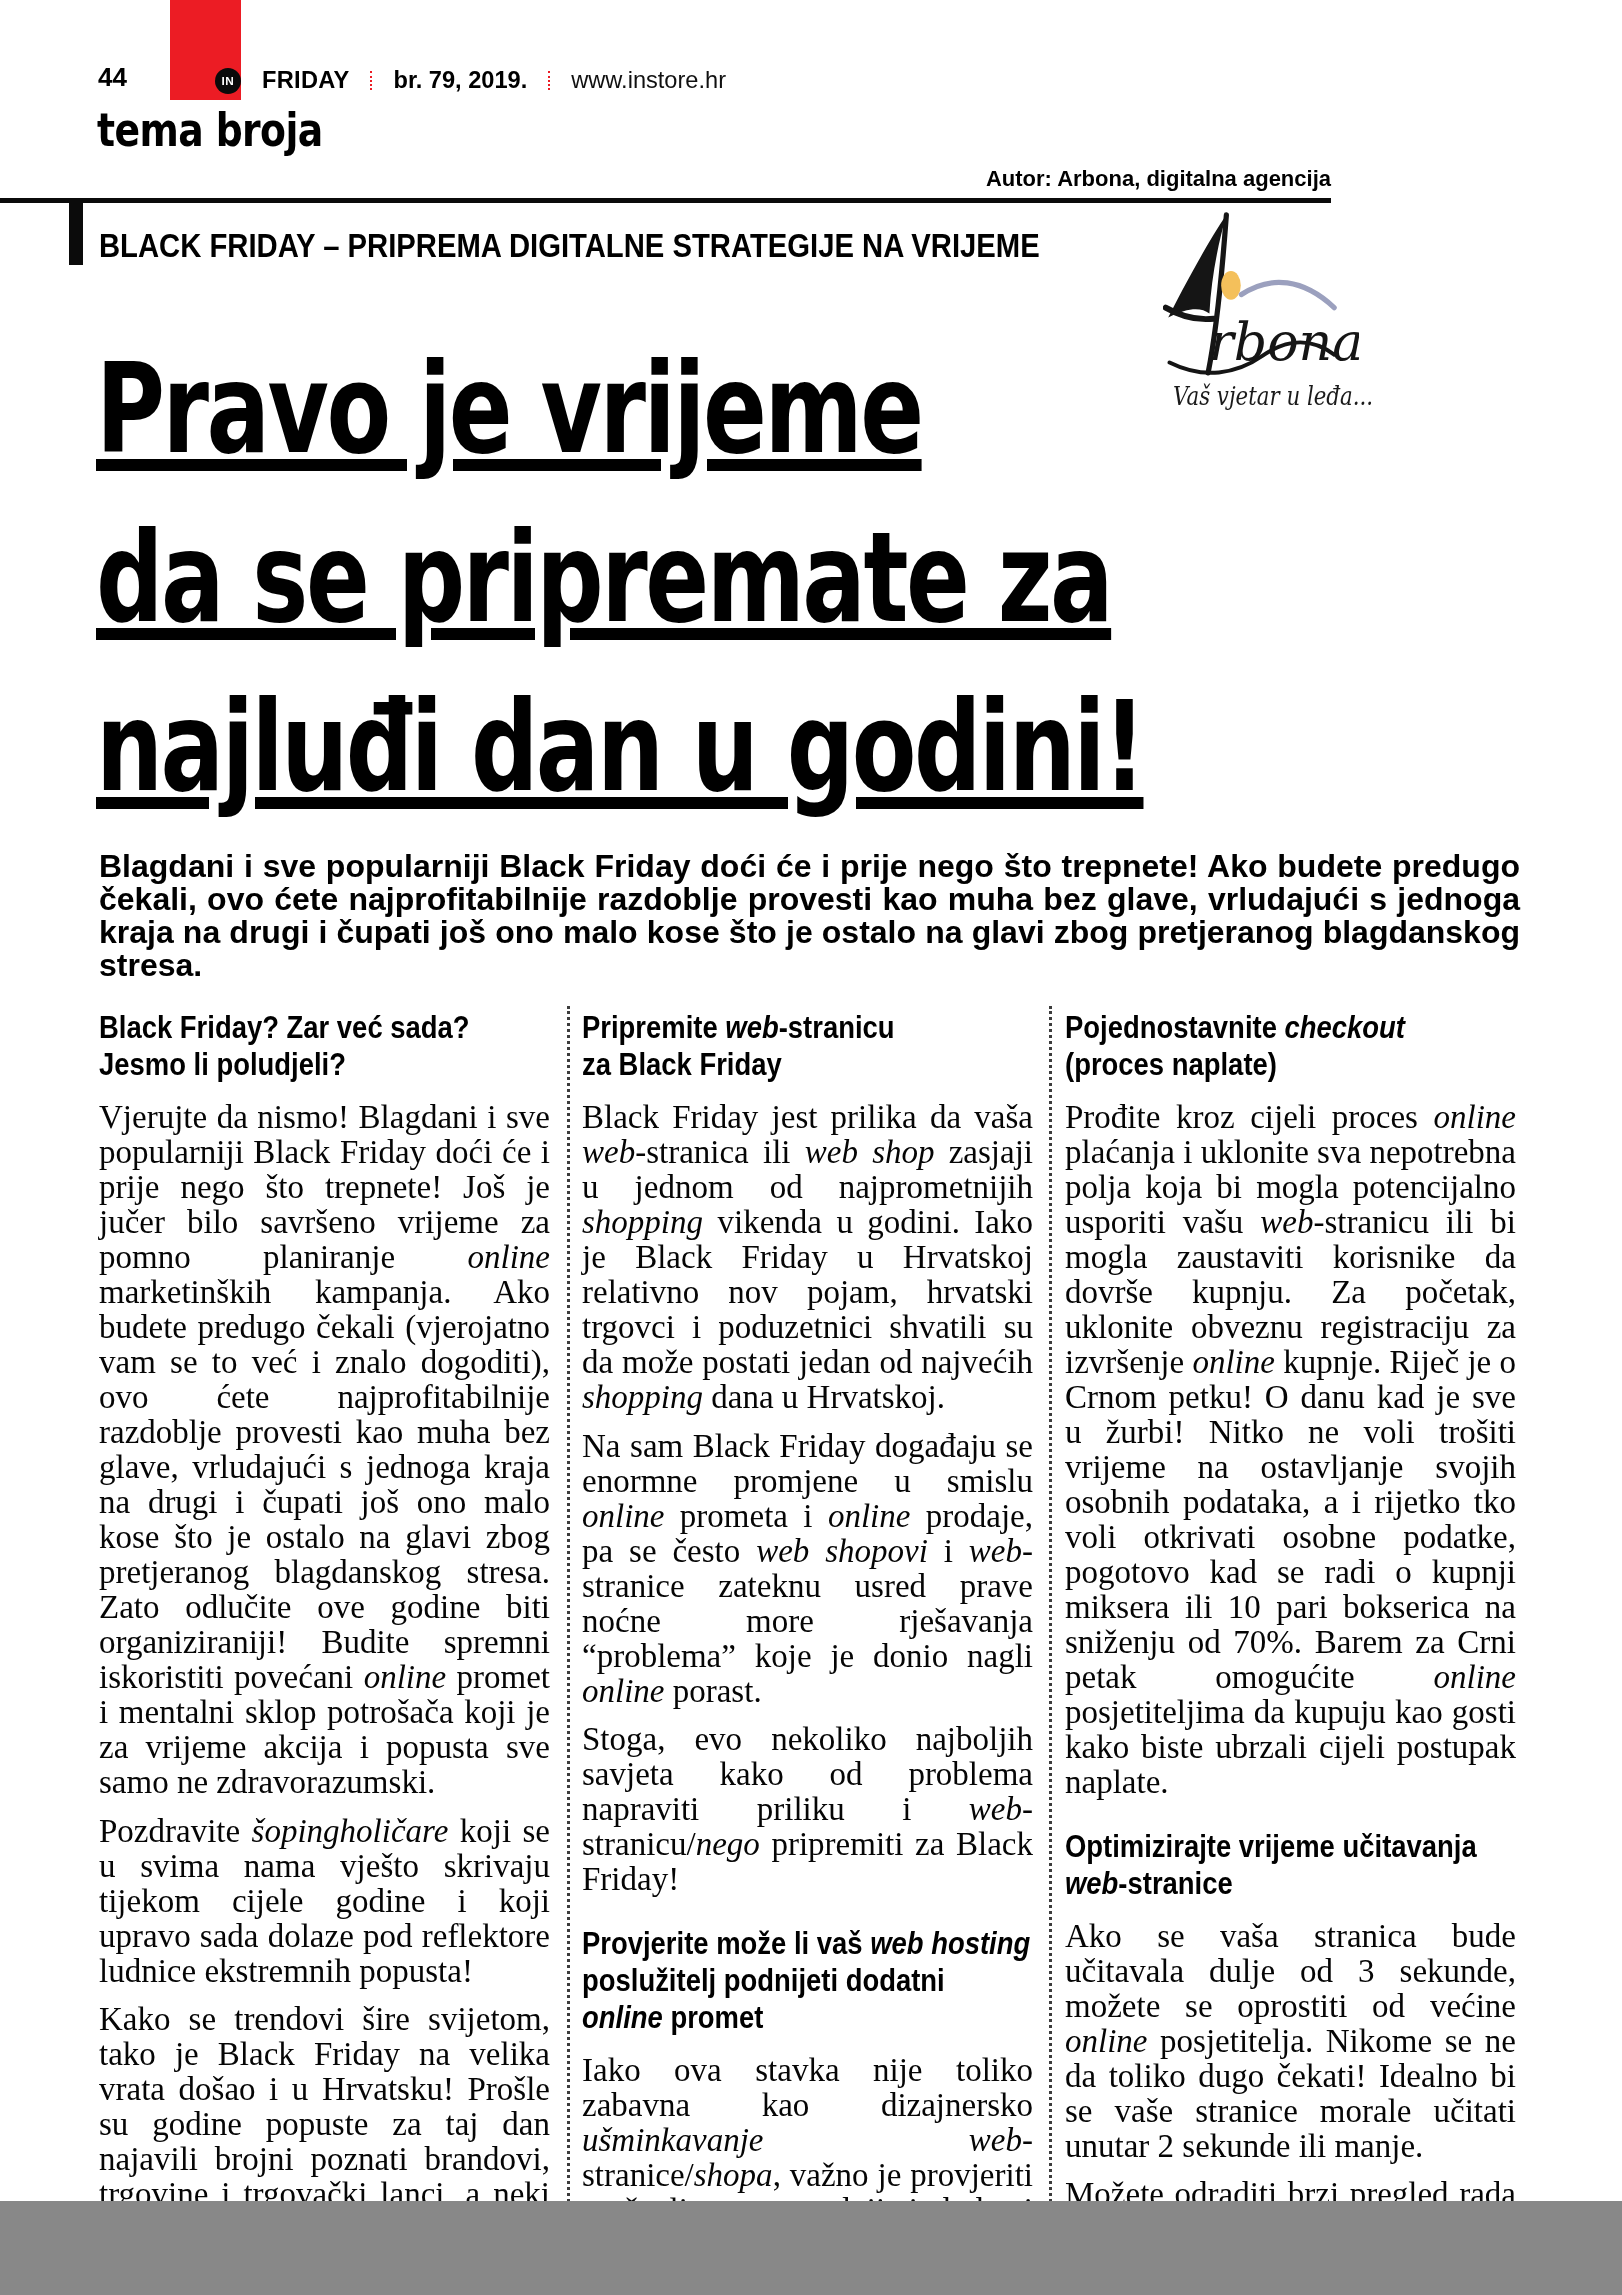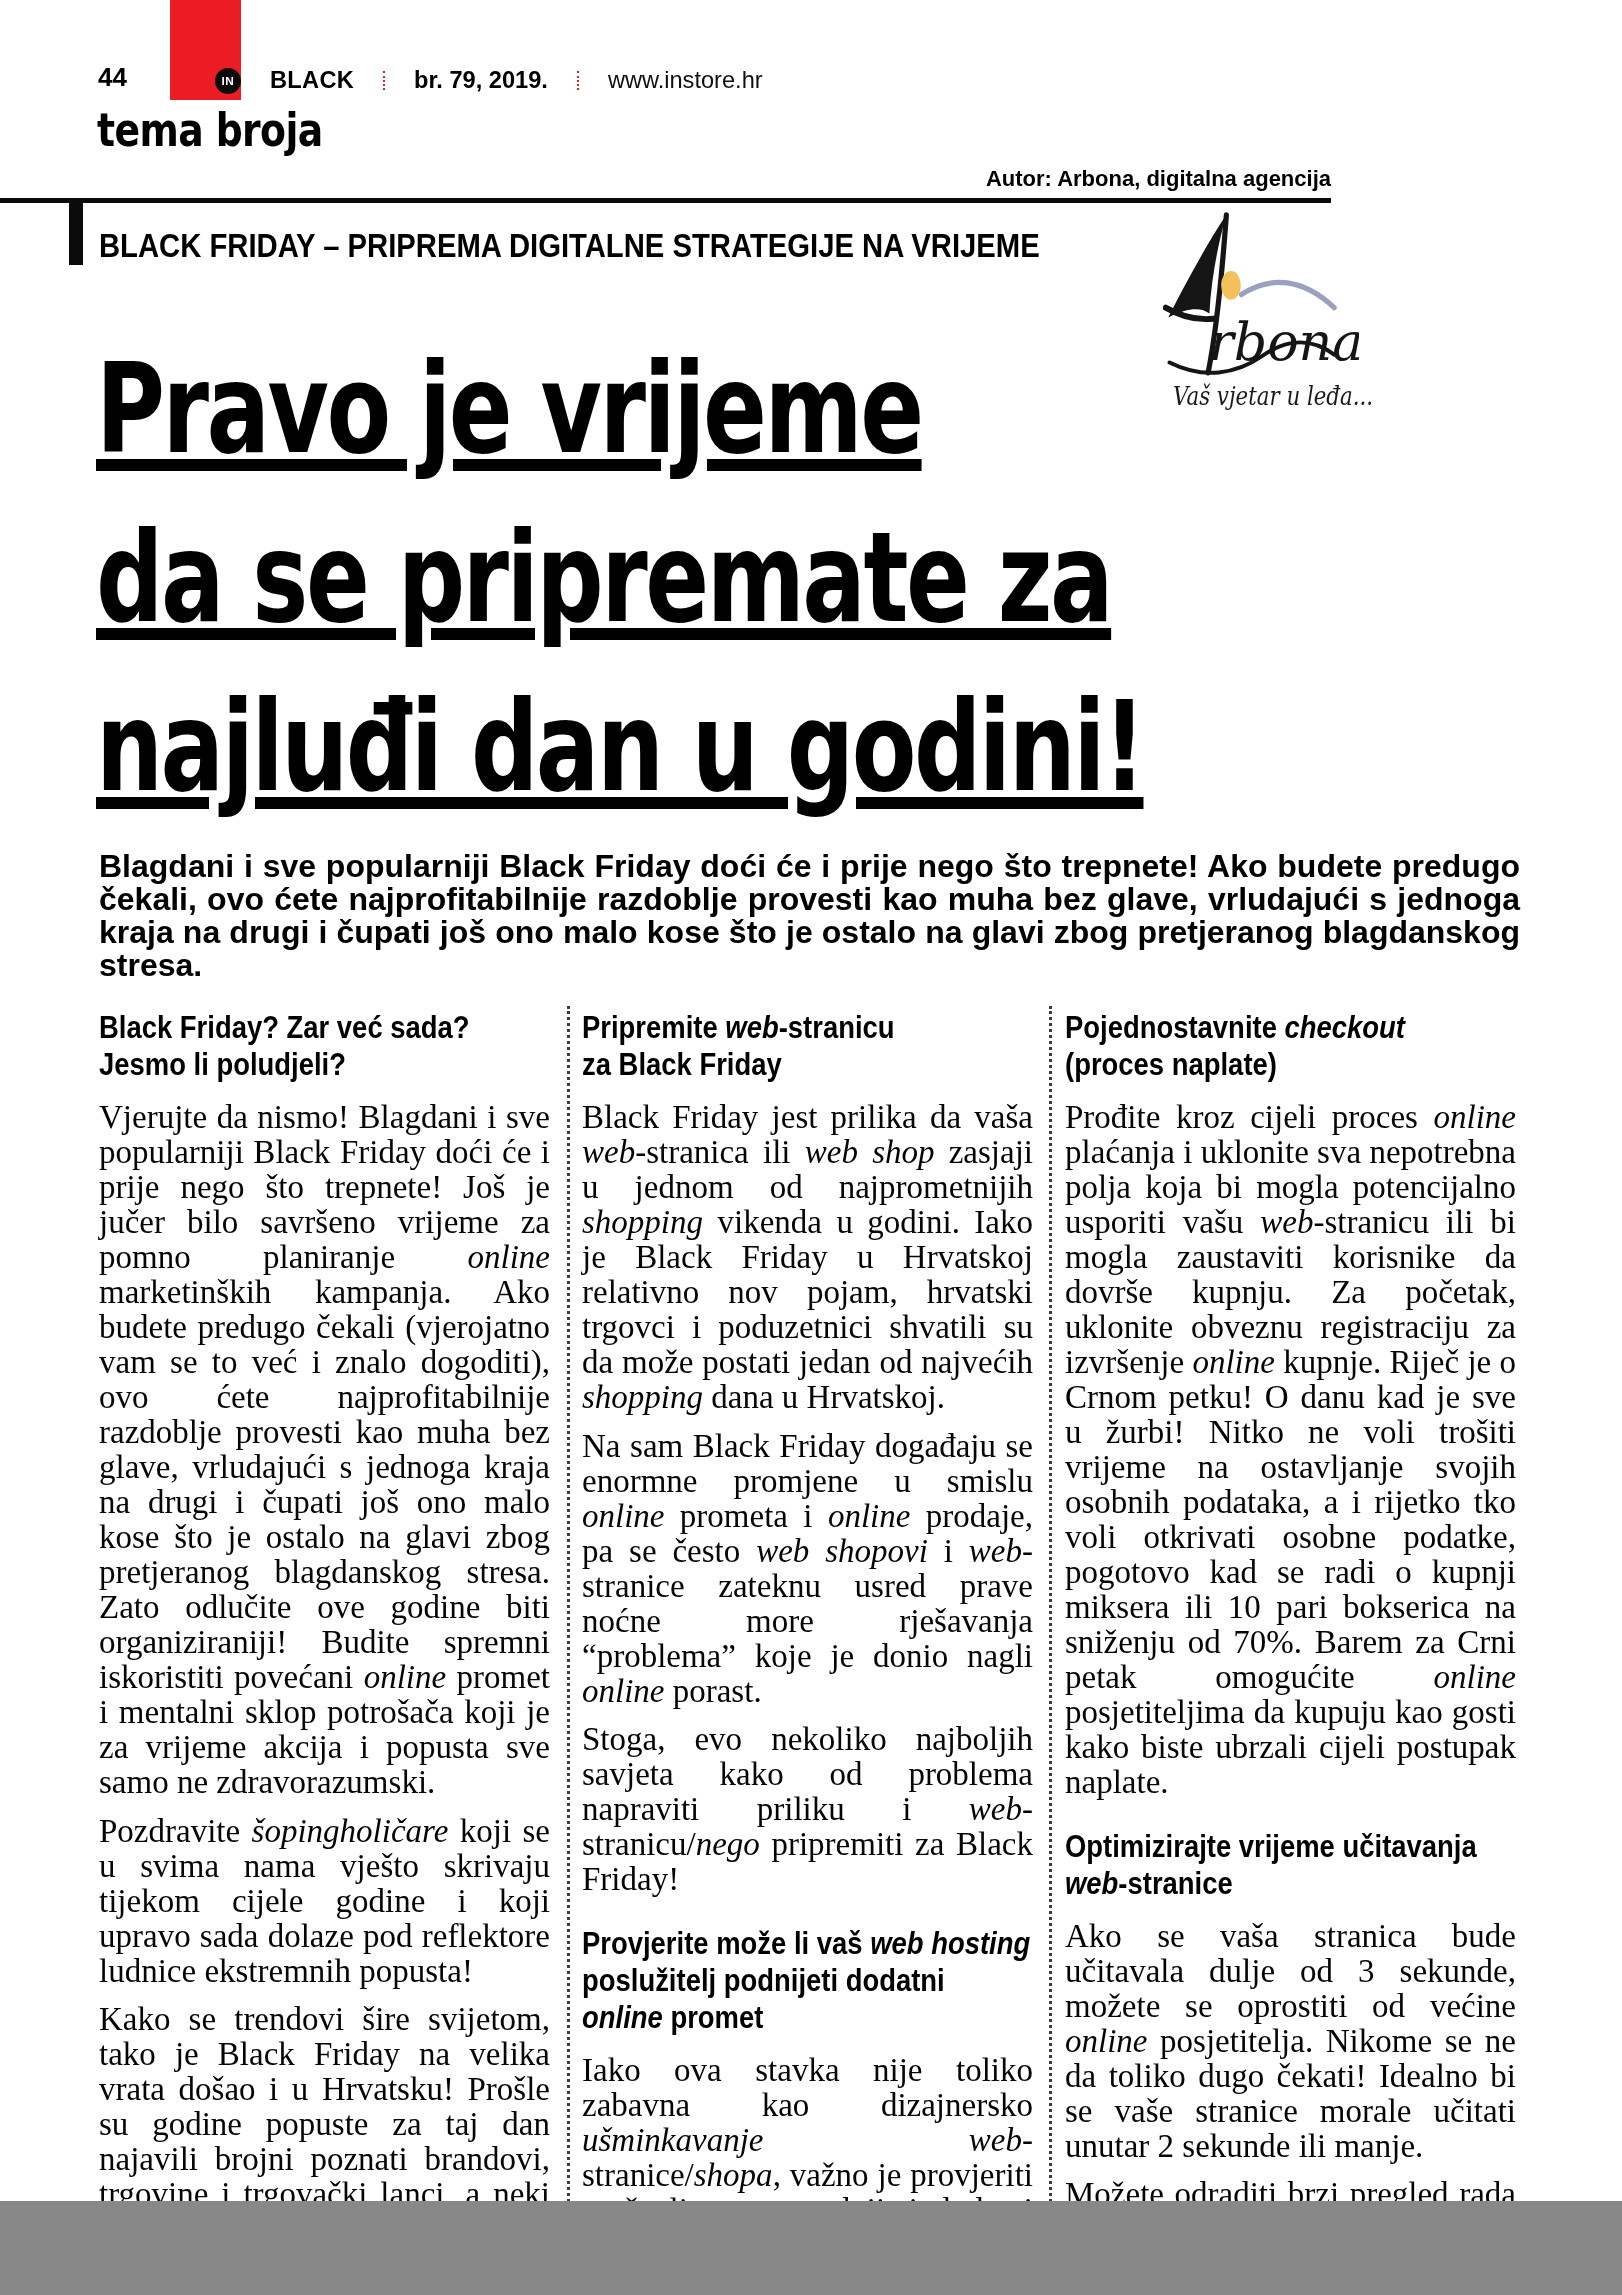--- a/index.html
+++ b/index.html
@@ -3,21 +3,21 @@
 <meta charset="utf-8">
 <style>
   html,body{margin:0;padding:0;background:#888;}
   .page{position:relative;width:1623px;height:2201px;background:#ffffff;overflow:hidden;
         font-family:"Liberation Sans",sans-serif;color:#000;}
   .abs{position:absolute;}
 
   
   .page-num{left:98px;top:63px;font-weight:700;font-size:26px;line-height:29px;}
   .red-block{left:170px;top:0;width:71px;height:100px;background:#EC1C24;}
-  .header-line{left:215px;top:67px;display:flex;align-items:center;gap:29px;}
+  .header-line{left:215px;top:67px;display:flex;align-items:center;gap:21px;}
   .in-circle{width:26px;height:26px;border-radius:50%;background:#0a0a0a;color:#fff;
              display:flex;align-items:center;justify-content:center;
              font-weight:700;font-size:11.8px;letter-spacing:0.7px;}
   .logo-store{font-weight:700;font-size:23.6px;letter-spacing:0.3px;}
   .hsep{height:19.6px;border-left:2.6px dotted #EC1C24;}
   .issue{font-weight:700;font-size:23.6px;}
   .website{font-weight:400;font-size:23.6px;color:#101010;}
   .section-label{left:97px;top:105px;font-family:"DejaVu Sans",sans-serif;font-weight:700;
                  font-size:46px;line-height:50px;letter-spacing:-0.7px;
                  transform:scaleX(0.82);transform-origin:0 0;white-space:nowrap;}
@@ -58,21 +58,21 @@
 </style>
 </head>
 <body>
 
 <div class="page">
 
   <div class="abs page-num">44</div>
   <div class="abs red-block"></div>
   <div class="abs header-line">
     <span class="in-circle">IN</span>
-    <span class="logo-store">BLACK</span>
+    <span class="logo-store">FRIDAY</span>
     <span class="hsep"></span>
     <span class="issue">br. 79, 2019.</span>
     <span class="hsep"></span>
     <span class="website">www.instore.hr</span>
   </div>
   <div class="abs section-label">tema broja</div>
   <div class="abs author-line">Autor: Arbona, digitalna agencija</div>
   <div class="abs rule"></div>
   <div class="abs vbar"></div>
   <div class="abs kicker">BLACK FRIDAY – PRIPREMA DIGITALNE STRATEGIJE NA VRIJEME</div>

